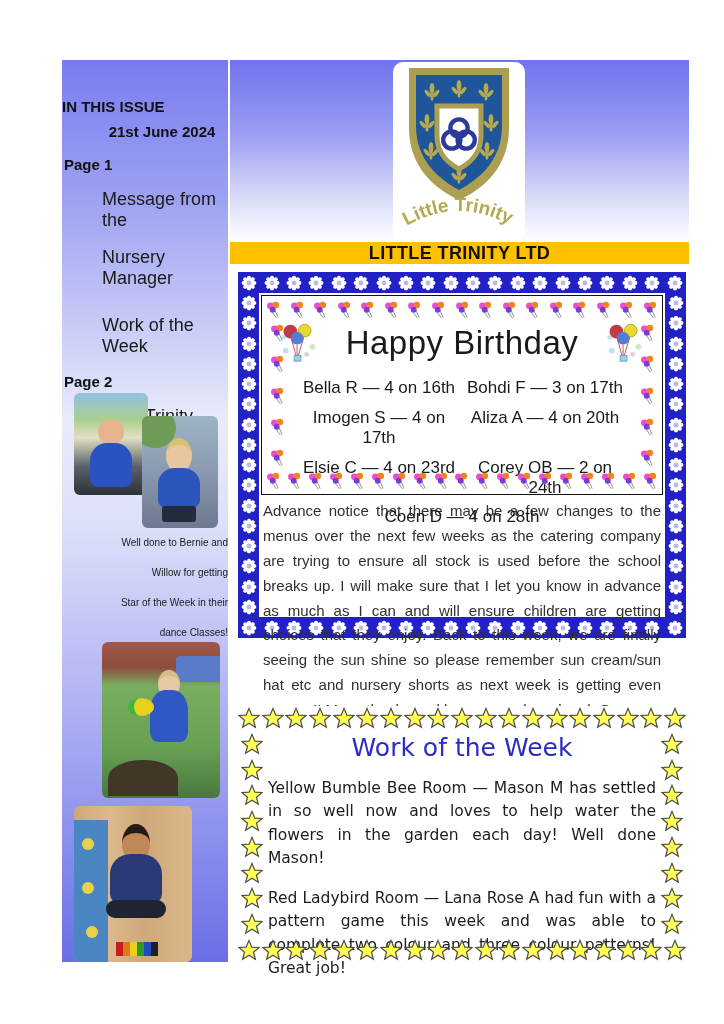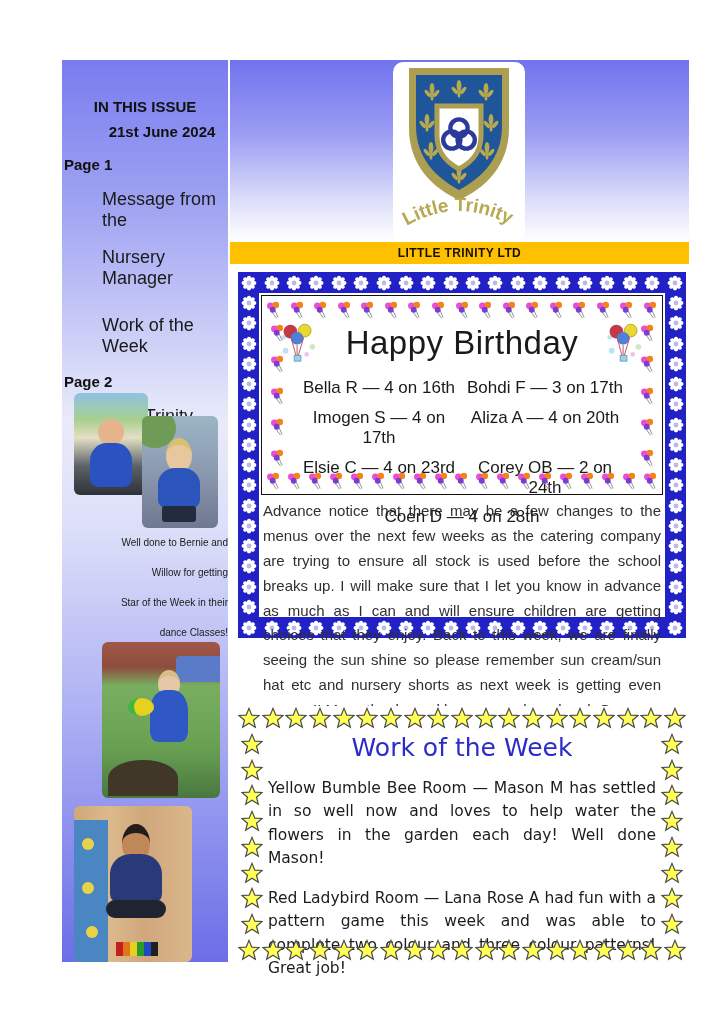--- a/index.html
+++ b/index.html
@@ -2,21 +2,21 @@
 <html><head>
 <meta charset="utf-8">
 <style>
   html,body{margin:0;padding:0;background:#fff;}
   .page{position:relative;width:724px;height:1024px;background:#ffffff;overflow:hidden;
         font-family:"Liberation Sans",sans-serif;color:#222;}
 
   
   .sidebar{position:absolute;left:62px;top:60px;width:166px;height:902px;
     background:linear-gradient(180deg,#797cef 0%,#9fa3f2 16%,#e9ebfa 40%,#dcdff8 52%,#aeb1f3 72%,#6b6ee6 100%);}
-  .sb-heading{margin-top:38px;text-align:center;font-weight:bold;font-size:15px;color:#111;}
+  .sb-heading{margin-top:38px;font-weight:bold;font-size:15px;color:#111;}
   .sb-date{margin-top:8px;text-align:center;font-weight:bold;font-size:15px;color:#111;padding-left:34px;}
   .sb-pagelabel{margin:16px 4px 0 2px;font-weight:bold;font-size:15px;color:#111;}
   .sb-item{margin:16px 0 0 40px;font-size:18px;color:#1a1a1a;}
   .sb-item.gap{margin-top:26px;}
   .sb-caption{margin-top:14px;text-align:right;font-size:10px;line-height:30px;color:#1a1a1a;padding-left:8px;}
   .photo{position:absolute;border-radius:6px;overflow:hidden;}
   .photo .head{position:absolute;border-radius:50%;}
   .photo .body{position:absolute;border-radius:40% 40% 20% 20%;}
   #photo1{left:12px;top:333px;width:74px;height:102px;
     background:linear-gradient(180deg,#8fc2e4 0%,#a8cf8e 26%,#e3dfc4 44%,#5a6168 72%,#2e3238 100%);}
@@ -45,21 +45,21 @@
   #photo4 .cubes{position:absolute;left:42px;bottom:6px;width:42px;height:14px;
     background:linear-gradient(90deg,#c42020 0 16%,#e07818 16% 33%,#e8d020 33% 50%,#2a9a2a 50% 67%,#2048c0 67% 84%,#202020 84% 100%);}
 
   
   .main{position:absolute;left:230px;top:0;width:459px;height:1024px;}
   .header-box{position:absolute;left:0;top:60px;width:459px;height:182px;
     background:linear-gradient(180deg,#7173ee 0%,#9a9cf3 40%,#d8daf9 75%,#ffffff 100%);}
   .logo-panel{position:absolute;left:163px;top:2px;width:132px;height:180px;background:#fff;border-radius:10px;
     display:flex;align-items:flex-start;justify-content:center;}
   .banner{position:absolute;left:0;top:242px;width:459px;height:22px;background:#FFC000;
-    display:flex;align-items:center;justify-content:center;font-weight:bold;font-size:12px;color:#151000;letter-spacing:.4px;}
+    display:flex;align-items:center;justify-content:center;font-weight:bold;font-size:18px;color:#151000;letter-spacing:.4px;}
 
   
   .blue-box{position:absolute;left:8px;top:272px;width:448px;height:366px;background:#2121c6;}
   .flower-row{position:absolute;left:0;right:0;height:21px;display:flex;justify-content:space-around;align-items:center;}
   .flower-row.top{top:0;} .flower-row.bottom{bottom:0;}
   .flower-col{position:absolute;top:21px;bottom:21px;width:21px;display:flex;flex-direction:column;justify-content:space-around;align-items:center;}
   .flower-col.left{left:0;} .flower-col.right{right:0;}
   .dec-flower{width:16px;height:16px;display:block;}
   .blue-inner{position:absolute;left:21px;top:21px;right:21px;bottom:21px;background:#ffffff;padding:0;}
 

